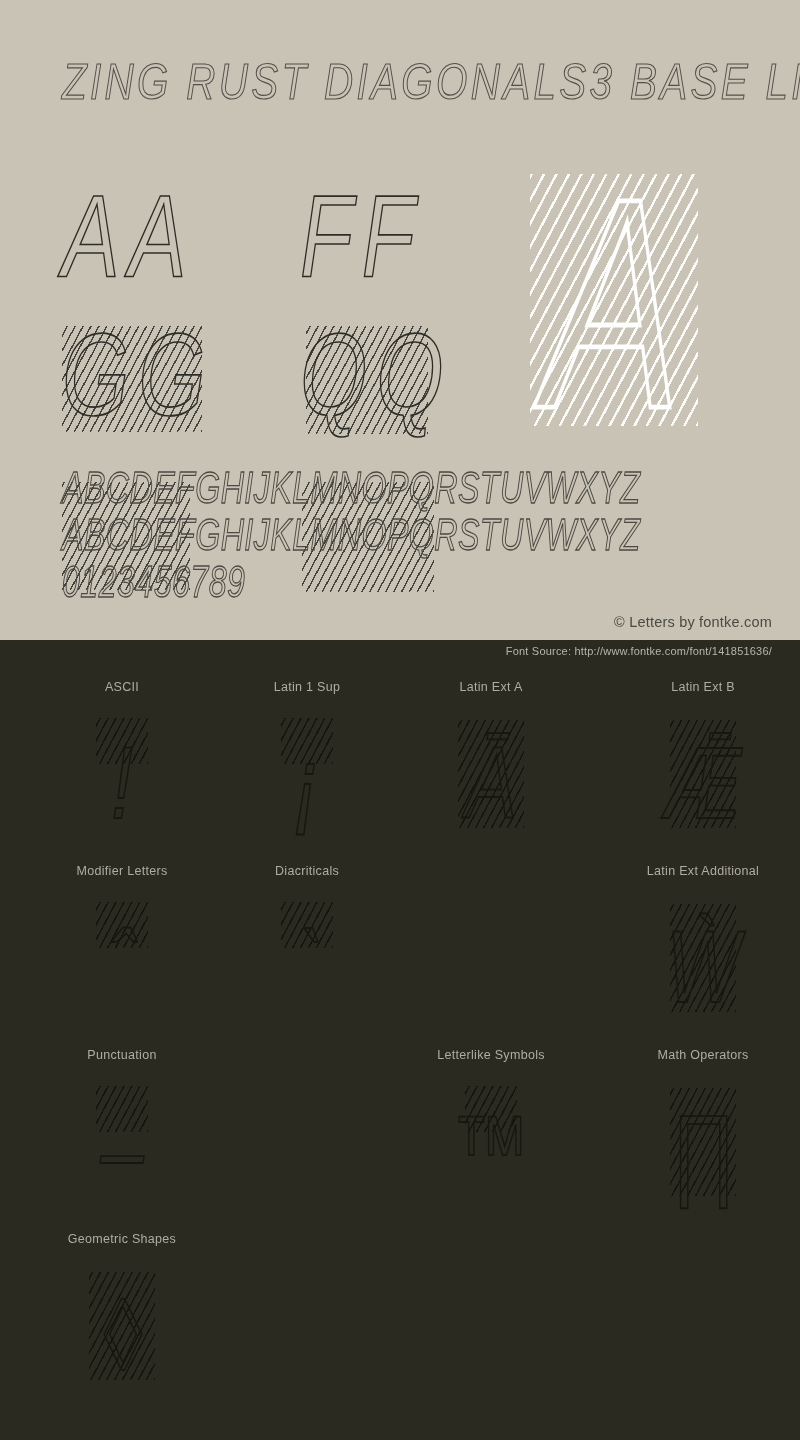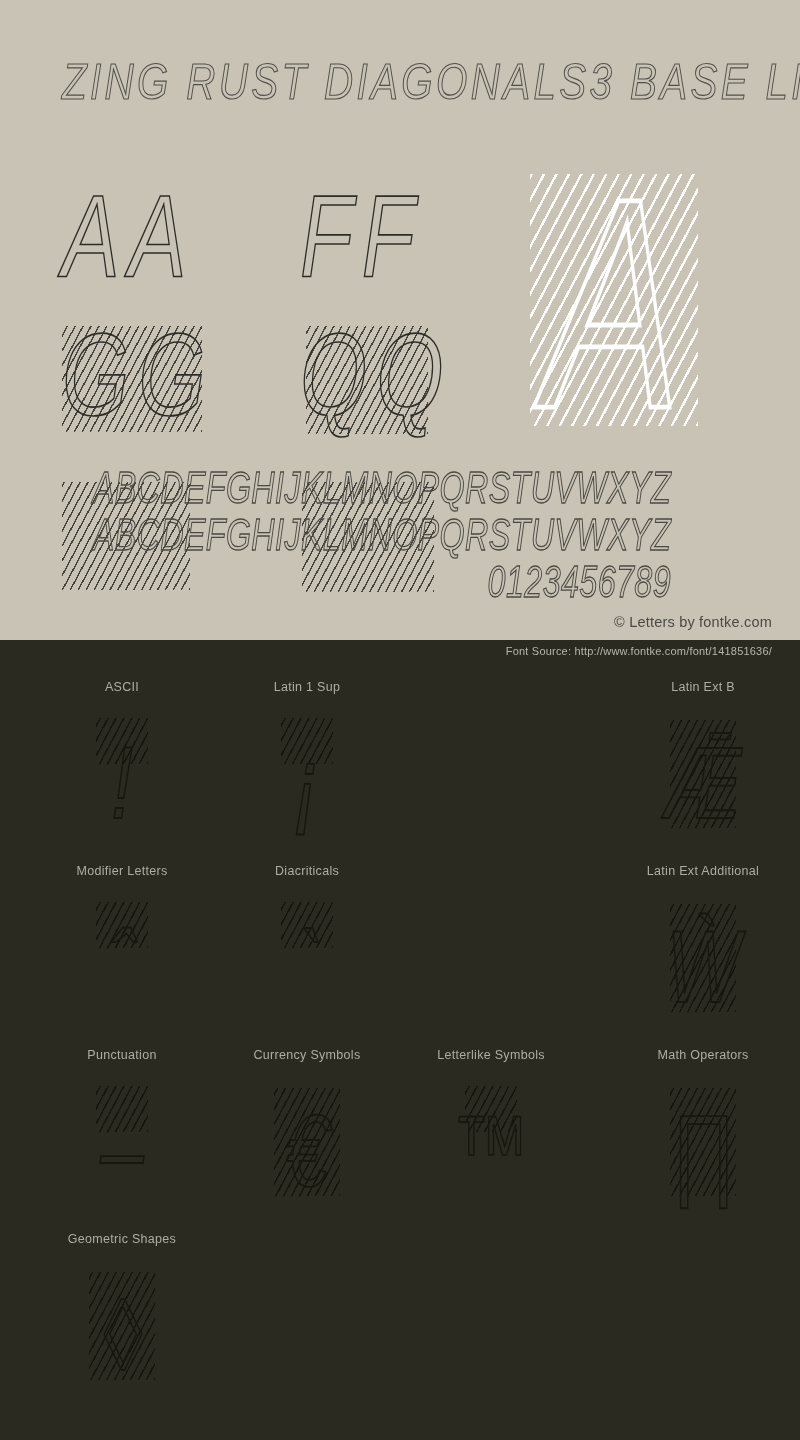--- a/index.html
+++ b/index.html
@@ -117,21 +117,20 @@
     transform: scaleY(1.2) scaleX(0.82);
     transform-origin: left top;
   }
 
   
   .alpha-rows {
     position: absolute;
     left: 62px;
     top: 462px;
     width: 700px;
-    text-align: right;
   }
   .alpha-row {
     font-family: "Liberation Sans", sans-serif;
     font-style: italic;
     font-size: 37px;
     line-height: 44px;
     letter-spacing: 0.5px;
     white-space: nowrap;
     color: transparent;
     -webkit-text-stroke: 1.05px #4a4942;
@@ -282,20 +281,27 @@
           <div class="block-glyph">!</div>
         </div>
       </div>
       <div class="block-cell c1">
         <div class="block-label">Latin 1 Sup</div>
         <div class="block-glyph-wrap">
           <div class="block-hatch small"></div>
           <div class="block-glyph">¡</div>
         </div>
       </div>
+      <div class="block-cell c2">
+        <div class="block-label">Latin Ext A</div>
+        <div class="block-glyph-wrap">
+          <div class="block-hatch"></div>
+          <div class="block-glyph">Ā</div>
+        </div>
+      </div>
       <div class="block-cell c3">
         <div class="block-label">Latin Ext B</div>
         <div class="block-glyph-wrap">
           <div class="block-hatch"></div>
           <div class="block-glyph">Ǣ</div>
         </div>
       </div>
     </div>
 
     <div class="block-row">
@@ -323,27 +329,20 @@
     </div>
 
     <div class="block-row">
       <div class="block-cell c0">
         <div class="block-label">Punctuation</div>
         <div class="block-glyph-wrap">
           <div class="block-hatch small"></div>
           <div class="block-glyph">–</div>
         </div>
       </div>
-      <div class="block-cell c1">
-        <div class="block-label">Currency Symbols</div>
-        <div class="block-glyph-wrap">
-          <div class="block-hatch"></div>
-          <div class="block-glyph">€</div>
-        </div>
-      </div>
       <div class="block-cell c2">
         <div class="block-label">Letterlike Symbols</div>
         <div class="block-glyph-wrap">
           <div class="block-hatch small"></div>
           <div class="block-glyph">™</div>
         </div>
       </div>
       <div class="block-cell c3">
         <div class="block-label">Math Operators</div>
         <div class="block-glyph-wrap">

